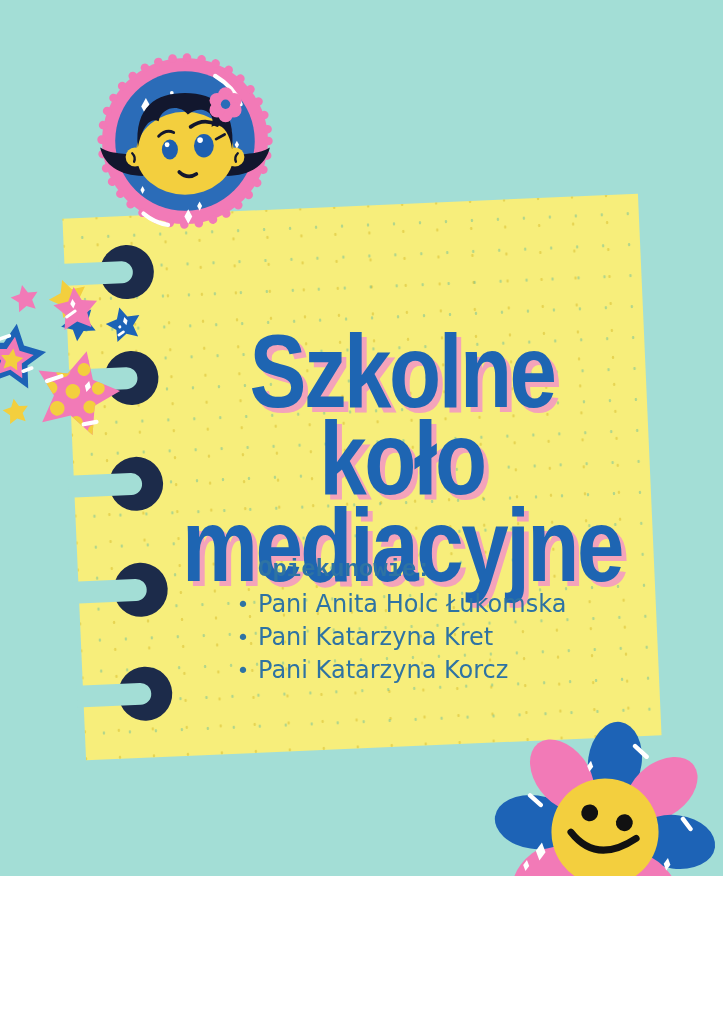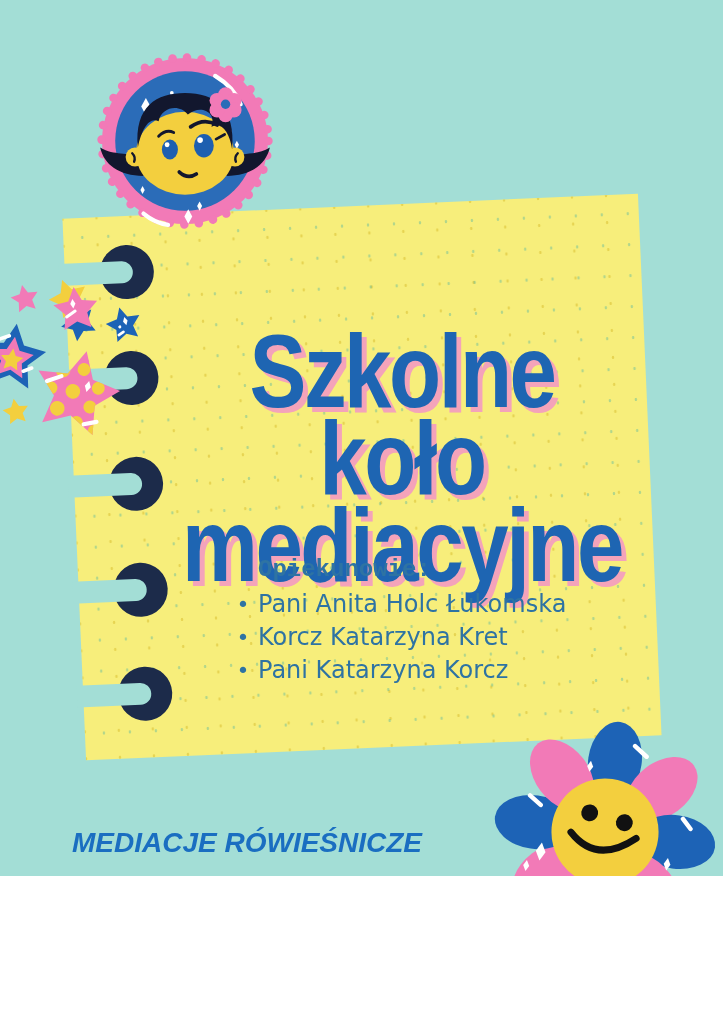--- a/index.html
+++ b/index.html
@@ -217,30 +217,29 @@
   </h1>
 
   <div class="caretakers">
     <p class="caretakers-heading">Opiekunowie:</p>
     <div class="caretaker-row">
       <span class="dot">•</span>
       <span class="name">Pani Anita Holc Łukomska</span>
     </div>
     <div class="caretaker-row">
       <span class="dot">•</span>
-      <span class="name">Korcz Katarzyna Kret</span>
+      <span class="name">Pani Katarzyna Kret</span>
     </div>
     <div class="caretaker-row">
       <span class="dot">•</span>
       <span class="name">Pani Katarzyna Korcz</span>
     </div>
   </div>
 
   <div class="footer">
-    <h2 class="footer-heading">MEDIACJE RÓWIEŚNICZE</h2>
     <p class="footer-sub">
       <br>
     </p>
   </div>
 
   <svg class="deco flower" viewBox="0 0 240 240">
     <g>
       <ellipse cx="120" cy="48" rx="27" ry="40" fill="var(--blue)"></ellipse>
       <ellipse cx="120" cy="48" rx="27" ry="40" fill="var(--pink)" transform="rotate(45 120 120)"></ellipse>
       <ellipse cx="120" cy="48" rx="27" ry="40" fill="var(--blue)" transform="rotate(90 120 120)"></ellipse>

